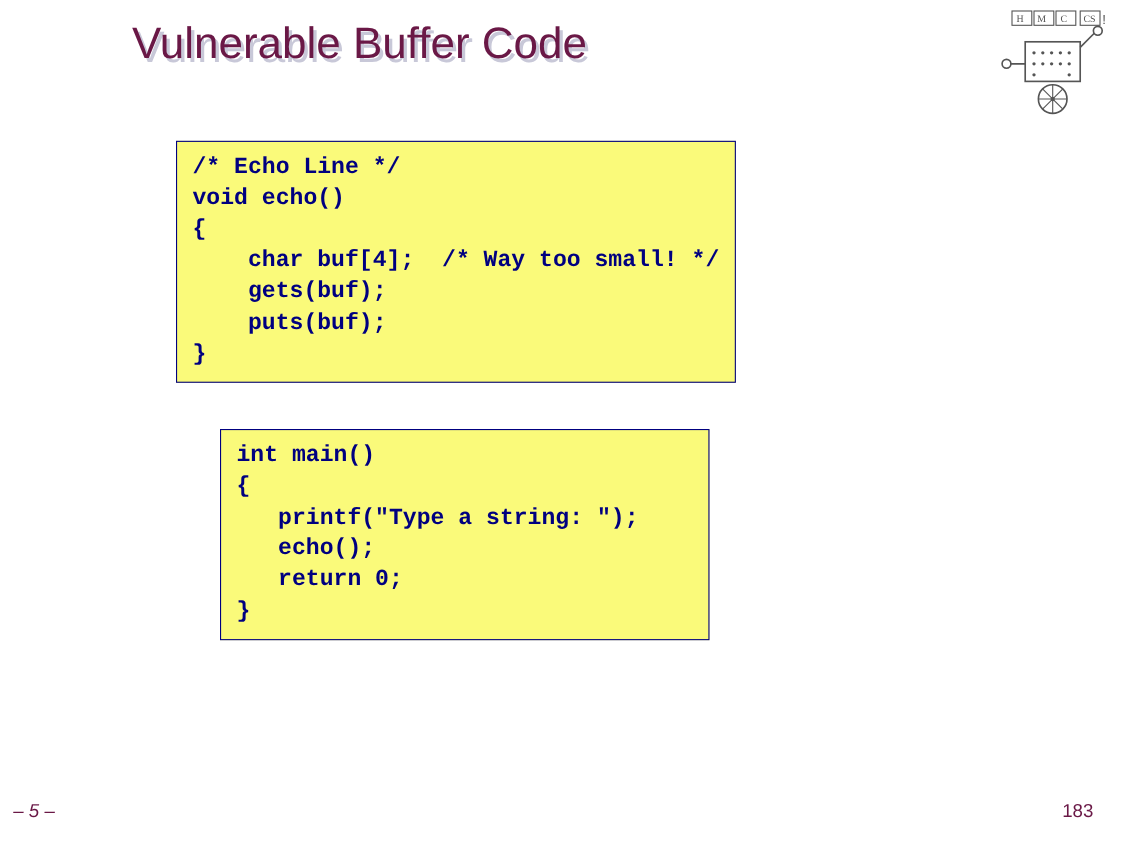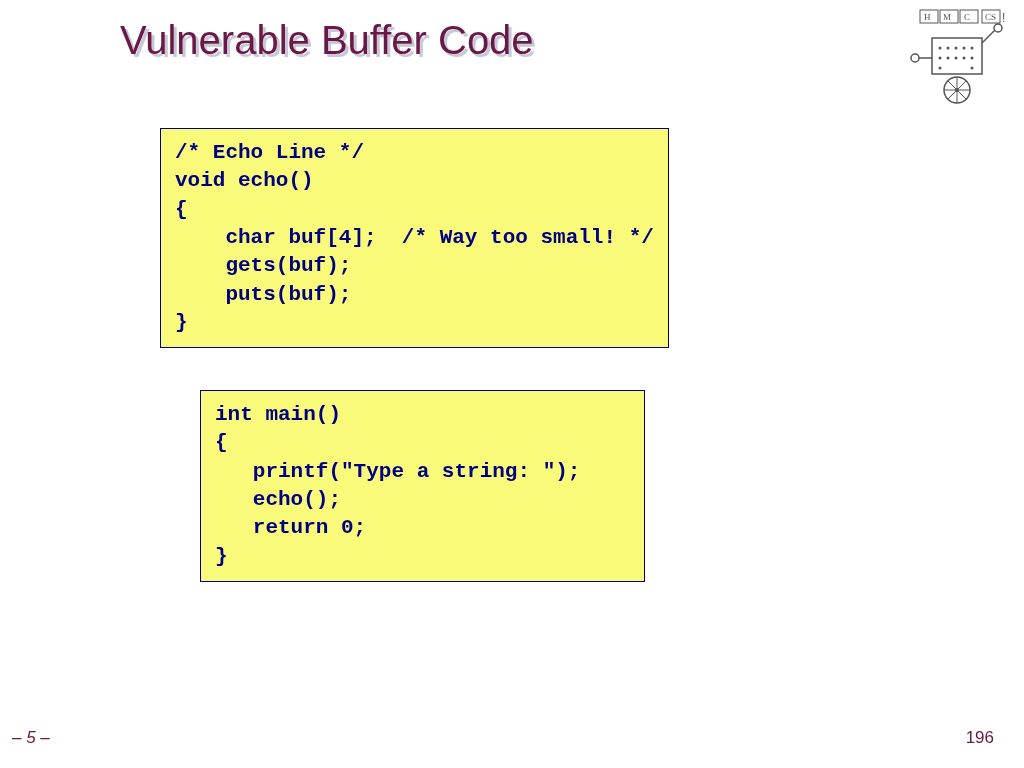--- a/index.html
+++ b/index.html
@@ -120,13 +120,13 @@
 }</div>
 
 <div class="code-box code-2">int main()
 {
    printf("Type a string: ");
    echo();
    return 0;
 }</div>
 
 <div class="footer-left">– 5 –</div>
-<div class="footer-right">196</div>
+<div class="footer-right">183</div>
 
 </body></html>

